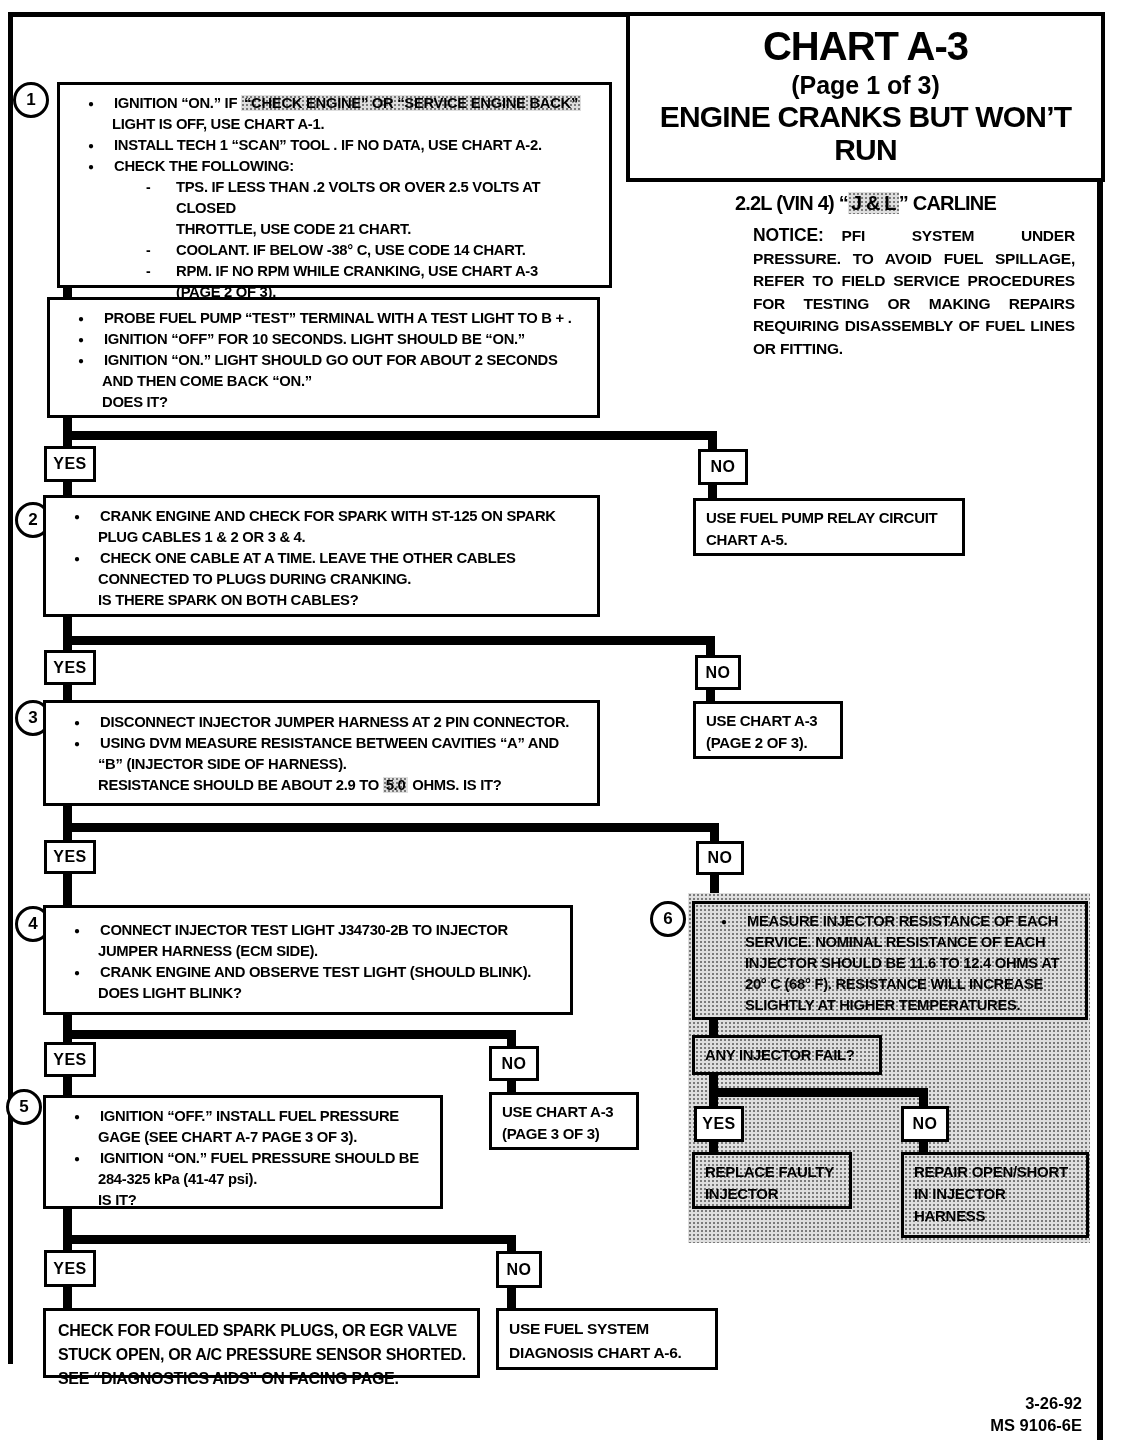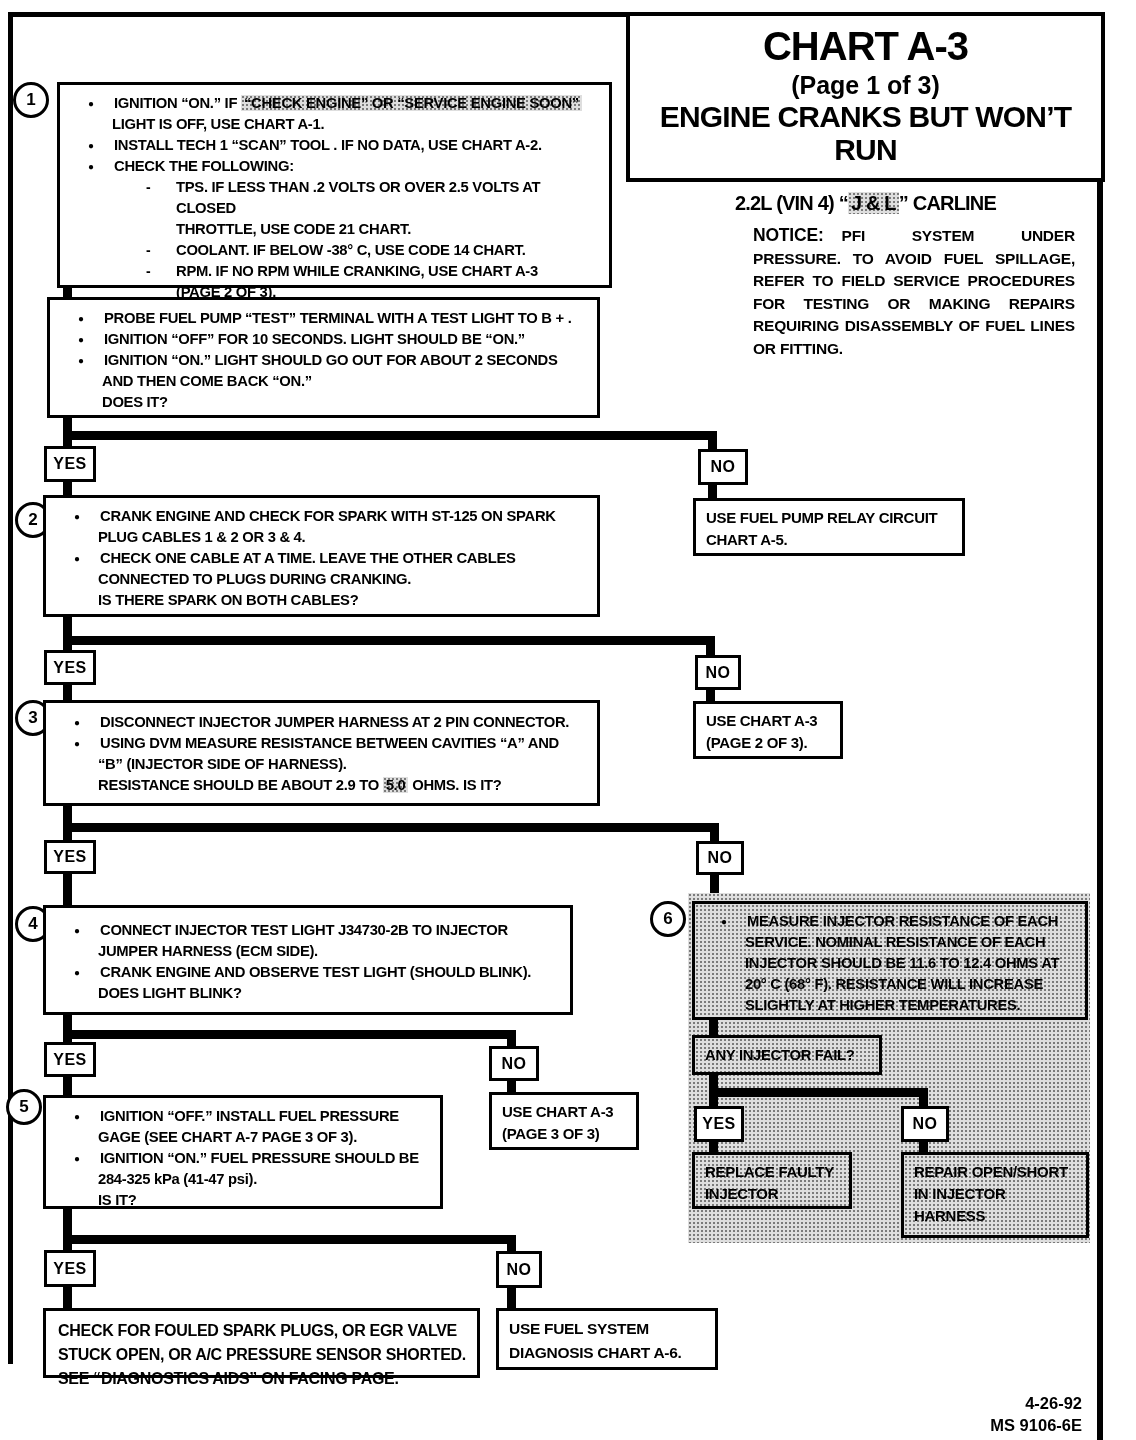--- a/index.html
+++ b/index.html
@@ -91,21 +91,21 @@
   <div class="circle" style="left:13px;top:82px;">1</div>
   <div class="circle" style="left:15px;top:502px;">2</div>
   <div class="circle" style="left:15px;top:700px;">3</div>
   <div class="circle" style="left:15px;top:906px;">4</div>
   <div class="circle" style="left:6px;top:1089px;">5</div>
   <div class="circle" style="left:650px;top:901px;">6</div>
 
   <div class="box btxt" style="left:57px;top:82px;width:555px;height:206px;padding:8px 8px 4px 26px;">
     <div class="r">
         <span class="g">●</span>
-        <span class="t"><span>IGNITION “ON.”  IF </span><span class="hl halftone">“CHECK ENGINE” OR “SERVICE ENGINE SOON”</span></span>
+        <span class="t"><span>IGNITION “ON.”  IF </span><span class="hl halftone">“CHECK ENGINE” OR “SERVICE ENGINE BACK”</span></span>
       </div>
     <div class="cont">LIGHT IS OFF,  USE CHART A-1.</div>
     <div class="r">
         <span class="g">●</span>
         <span class="t">INSTALL TECH 1 “SCAN” TOOL .  IF NO DATA,  USE CHART A-2.</span>
       </div>
     <div class="r">
         <span class="g">●</span>
         <span class="t">CHECK THE FOLLOWING:</span>
       </div>
@@ -260,17 +260,17 @@
     <div>STUCK OPEN, OR A/C PRESSURE SENSOR SHORTED.</div>
     <div>SEE “DIAGNOSTICS AIDS” ON FACING PAGE.</div>
   </div>
 
   <div class="box outcome" style="left:496px;top:1308px;width:222px;height:62px;font-size:15.5px;line-height:24px;">
     <div>USE FUEL SYSTEM</div>
     <div>DIAGNOSIS CHART A-6.</div>
   </div>
 
   <div class="footer" style="left:930px;top:1392px;width:152px;">
-    <div>4-26-92</div>
+    <div>3-26-92</div>
     <div>MS 9106-6E</div>
   </div>
 
 </div>
 
 </body></html>

